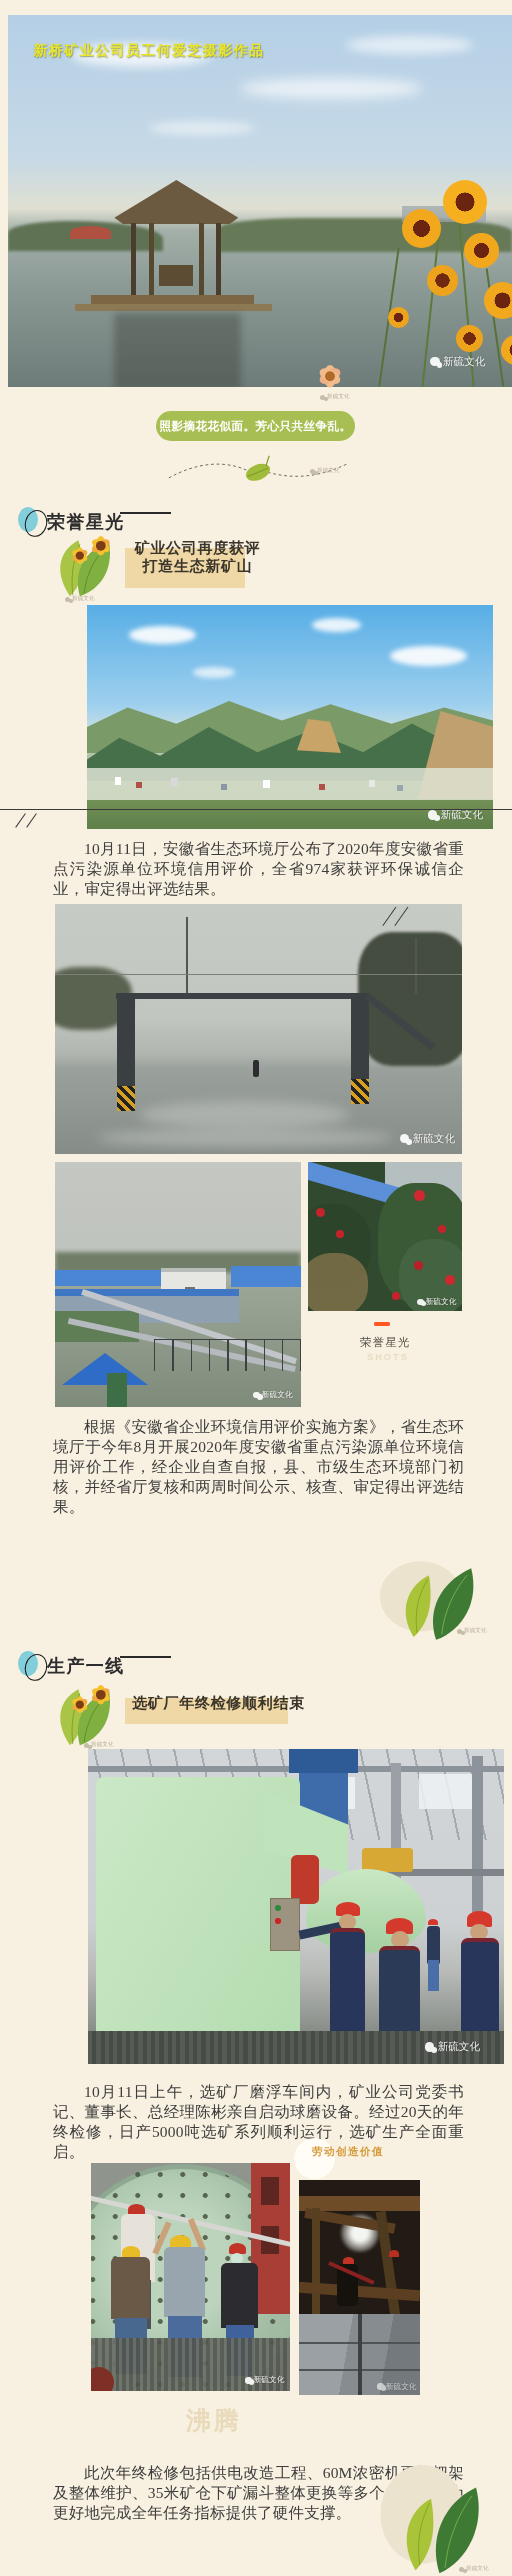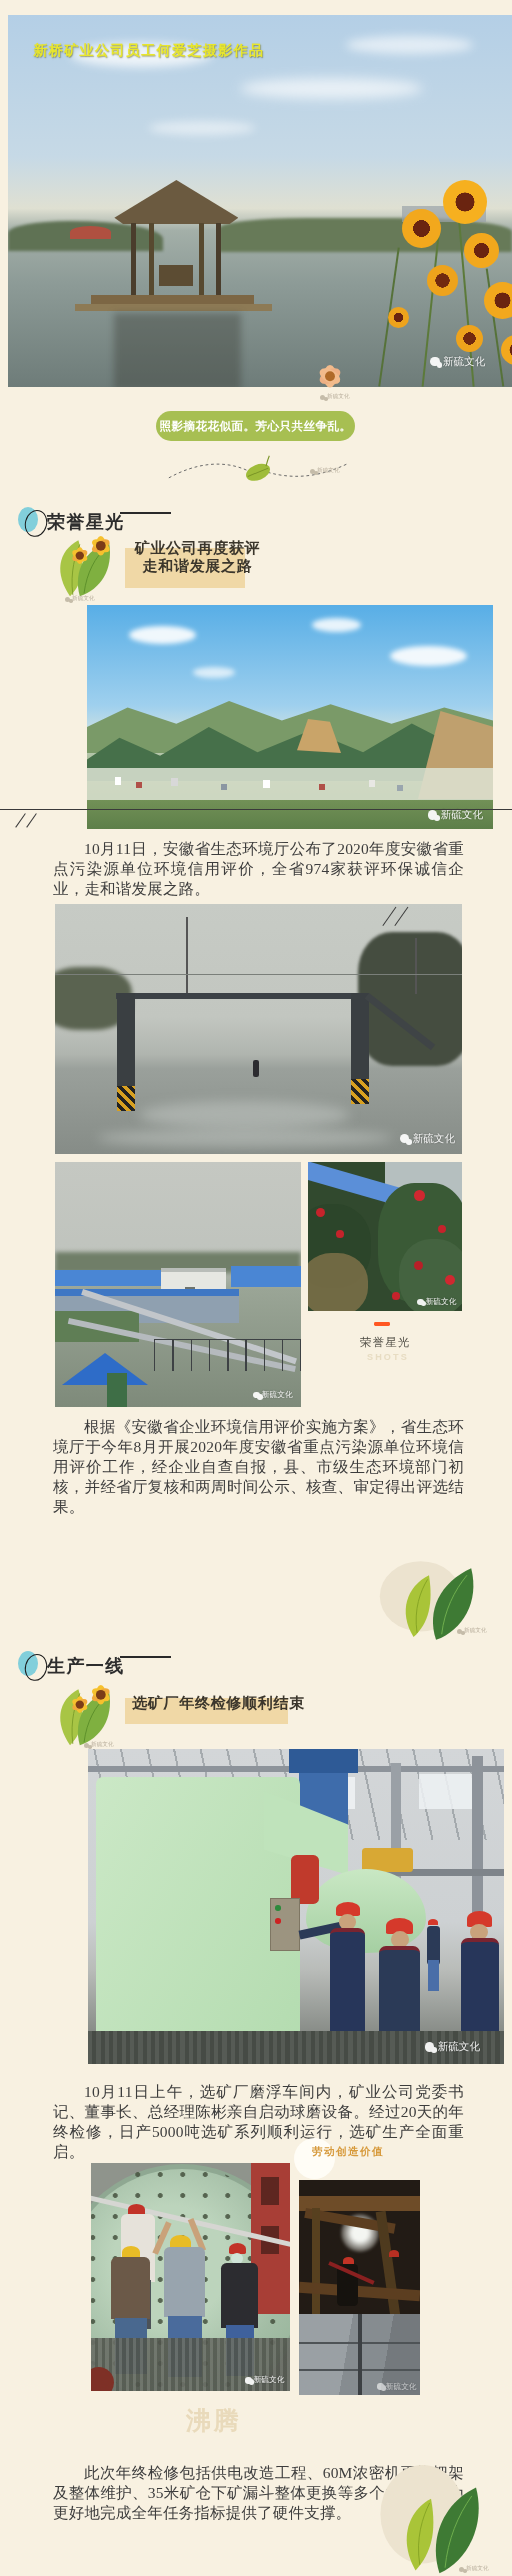--- a/index.html
+++ b/index.html
@@ -145,21 +145,21 @@
       <circle r="7" fill="#7c3c18"></circle>
     </g>
   </svg>
   <div class="wmf" style="left:65px;top:595px;">
     <span class="wm-ic"></span>
     <span>新硫文化</span>
   </div>
   <div class="tbox" style="left:125px;top:548px;width:120px;height:40px;"></div>
   <div class="ttl" style="left:129px;top:539px;width:137px;">
     <div>矿业公司再度获评</div>
-    <div>走和谐发展之路</div>
+    <div>打造生态新矿山</div>
   </div>
 
   <div class="ph" style="left:87px;top:605px;width:406px;height:224px;background:linear-gradient(180deg,#58aee6 0%,#9fd0ee 45%,#cfe2e2 58%,#c5d4c2 62%,#7d9a5e 80%,#5d7f49 100%);">
     <div class="s" style="left:42px;top:21px;width:67px;height:18.3px;background:#fff;opacity:.9;border-radius:50%;filter:blur(2.8px);"></div>
     <div class="s" style="left:225px;top:12.7px;width:49px;height:14px;background:#fff;opacity:.85;border-radius:50%;filter:blur(2.8px);"></div>
     <div class="s" style="left:303px;top:41px;width:77px;height:20px;background:#fff;opacity:.9;border-radius:50%;filter:blur(2.8px);"></div>
     <div class="s" style="left:106px;top:62px;width:42px;height:11.3px;background:#fff;opacity:.7;border-radius:50%;filter:blur(2.8px);"></div>
     <div class="s" style="left:0;top:83px;width:406px;height:65px;background:#7a9a68;clip-path:polygon(0 60%,10% 30%,22% 55%,35% 20%,48% 50%,60% 25%,75% 55%,88% 30%,100% 50%,100% 100%,0 100%);"></div>
     <div class="s" style="left:0;top:104px;width:406px;height:72px;background:#46704a;clip-path:polygon(0 70%,8% 40%,18% 65%,30% 25%,42% 60%,55% 30%,68% 60%,80% 20%,92% 55%,100% 40%,100% 100%,0 100%);"></div>
     <div class="s" style="left:210px;top:114px;width:44px;height:34px;background:#c9a469;clip-path:polygon(25% 0,75% 8%,100% 100%,0 92%);"></div>
@@ -178,21 +178,21 @@
       <span>新硫文化</span>
     </div>
   </div>
 
   <div class="deco-line"></div>
   <div class="slash" style="left:20px;top:812px;height:17px;"></div>
   <div class="slash" style="left:31px;top:812px;height:17px;"></div>
   <div class="slash" style="left:389px;top:905px;height:22.5px;"></div>
   <div class="slash" style="left:401px;top:905px;height:22.5px;"></div>
 
-  <div class="para" style="top:839px;">10月11日，安徽省生态环境厅公布了2020年度安徽省重点污染源单位环境信用评价，全省974家获评环保诚信企业，走和谐发展之路。</div>
+  <div class="para" style="top:839px;">10月11日，安徽省生态环境厅公布了2020年度安徽省重点污染源单位环境信用评价，全省974家获评环保诚信企业，审定得出评选结果。</div>
 
   <div class="ph" style="left:55px;top:904px;width:407px;height:250px;background:linear-gradient(180deg,#c7cbc5 0%,#c2c6c0 45%,#b0b5af 60%,#9aa09b 66%,#868c87 100%);">
     <div class="s" style="left:-14px;top:63px;width:91px;height:63px;background:#5a6350;border-radius:40%;filter:blur(2.1px);"></div>
     <div class="s" style="left:303px;top:28px;width:113px;height:134px;background:#454d40;border-radius:30%;filter:blur(1.4px);"></div>
     <div class="s" style="left:131px;top:12.7px;width:2.1px;height:76px;background:#555;"></div>
     <div class="s" style="left:360px;top:34px;width:2.1px;height:56px;background:#555;"></div>
     <div class="s" style="left:0;top:70px;width:407px;height:1.4px;background:#7a7f7a;"></div>
 
     <div class="s" style="left:61px;top:89px;width:253px;height:5.6px;background:#3c4146;"></div>
     <div class="s" style="left:62px;top:89px;width:18.3px;height:118px;background:#3a3f42;"></div>

